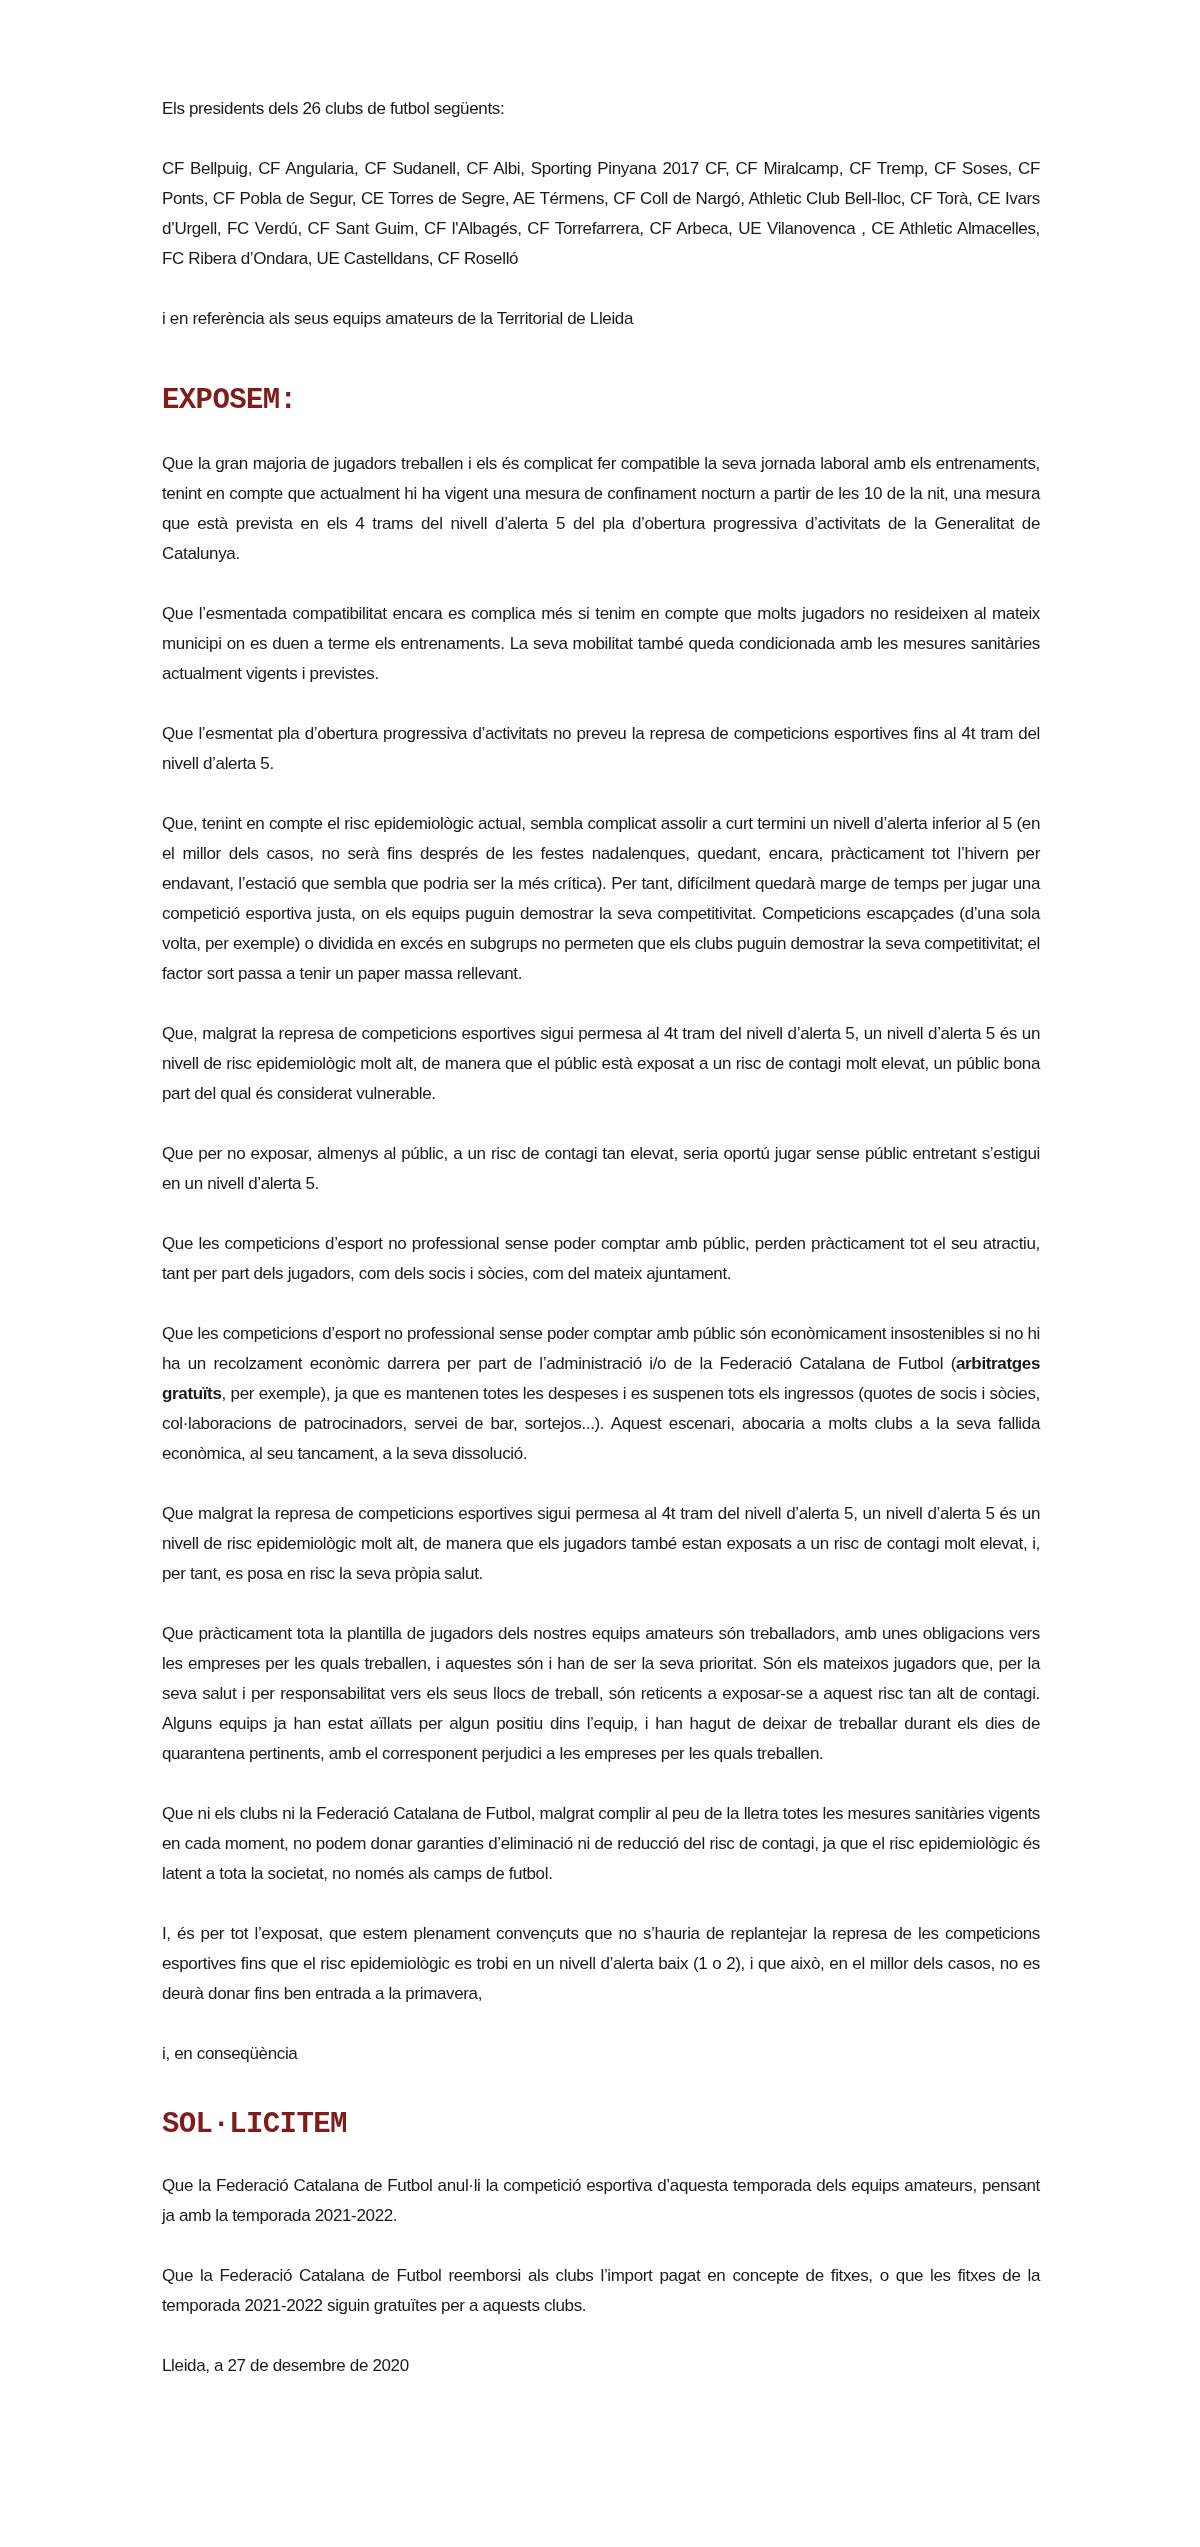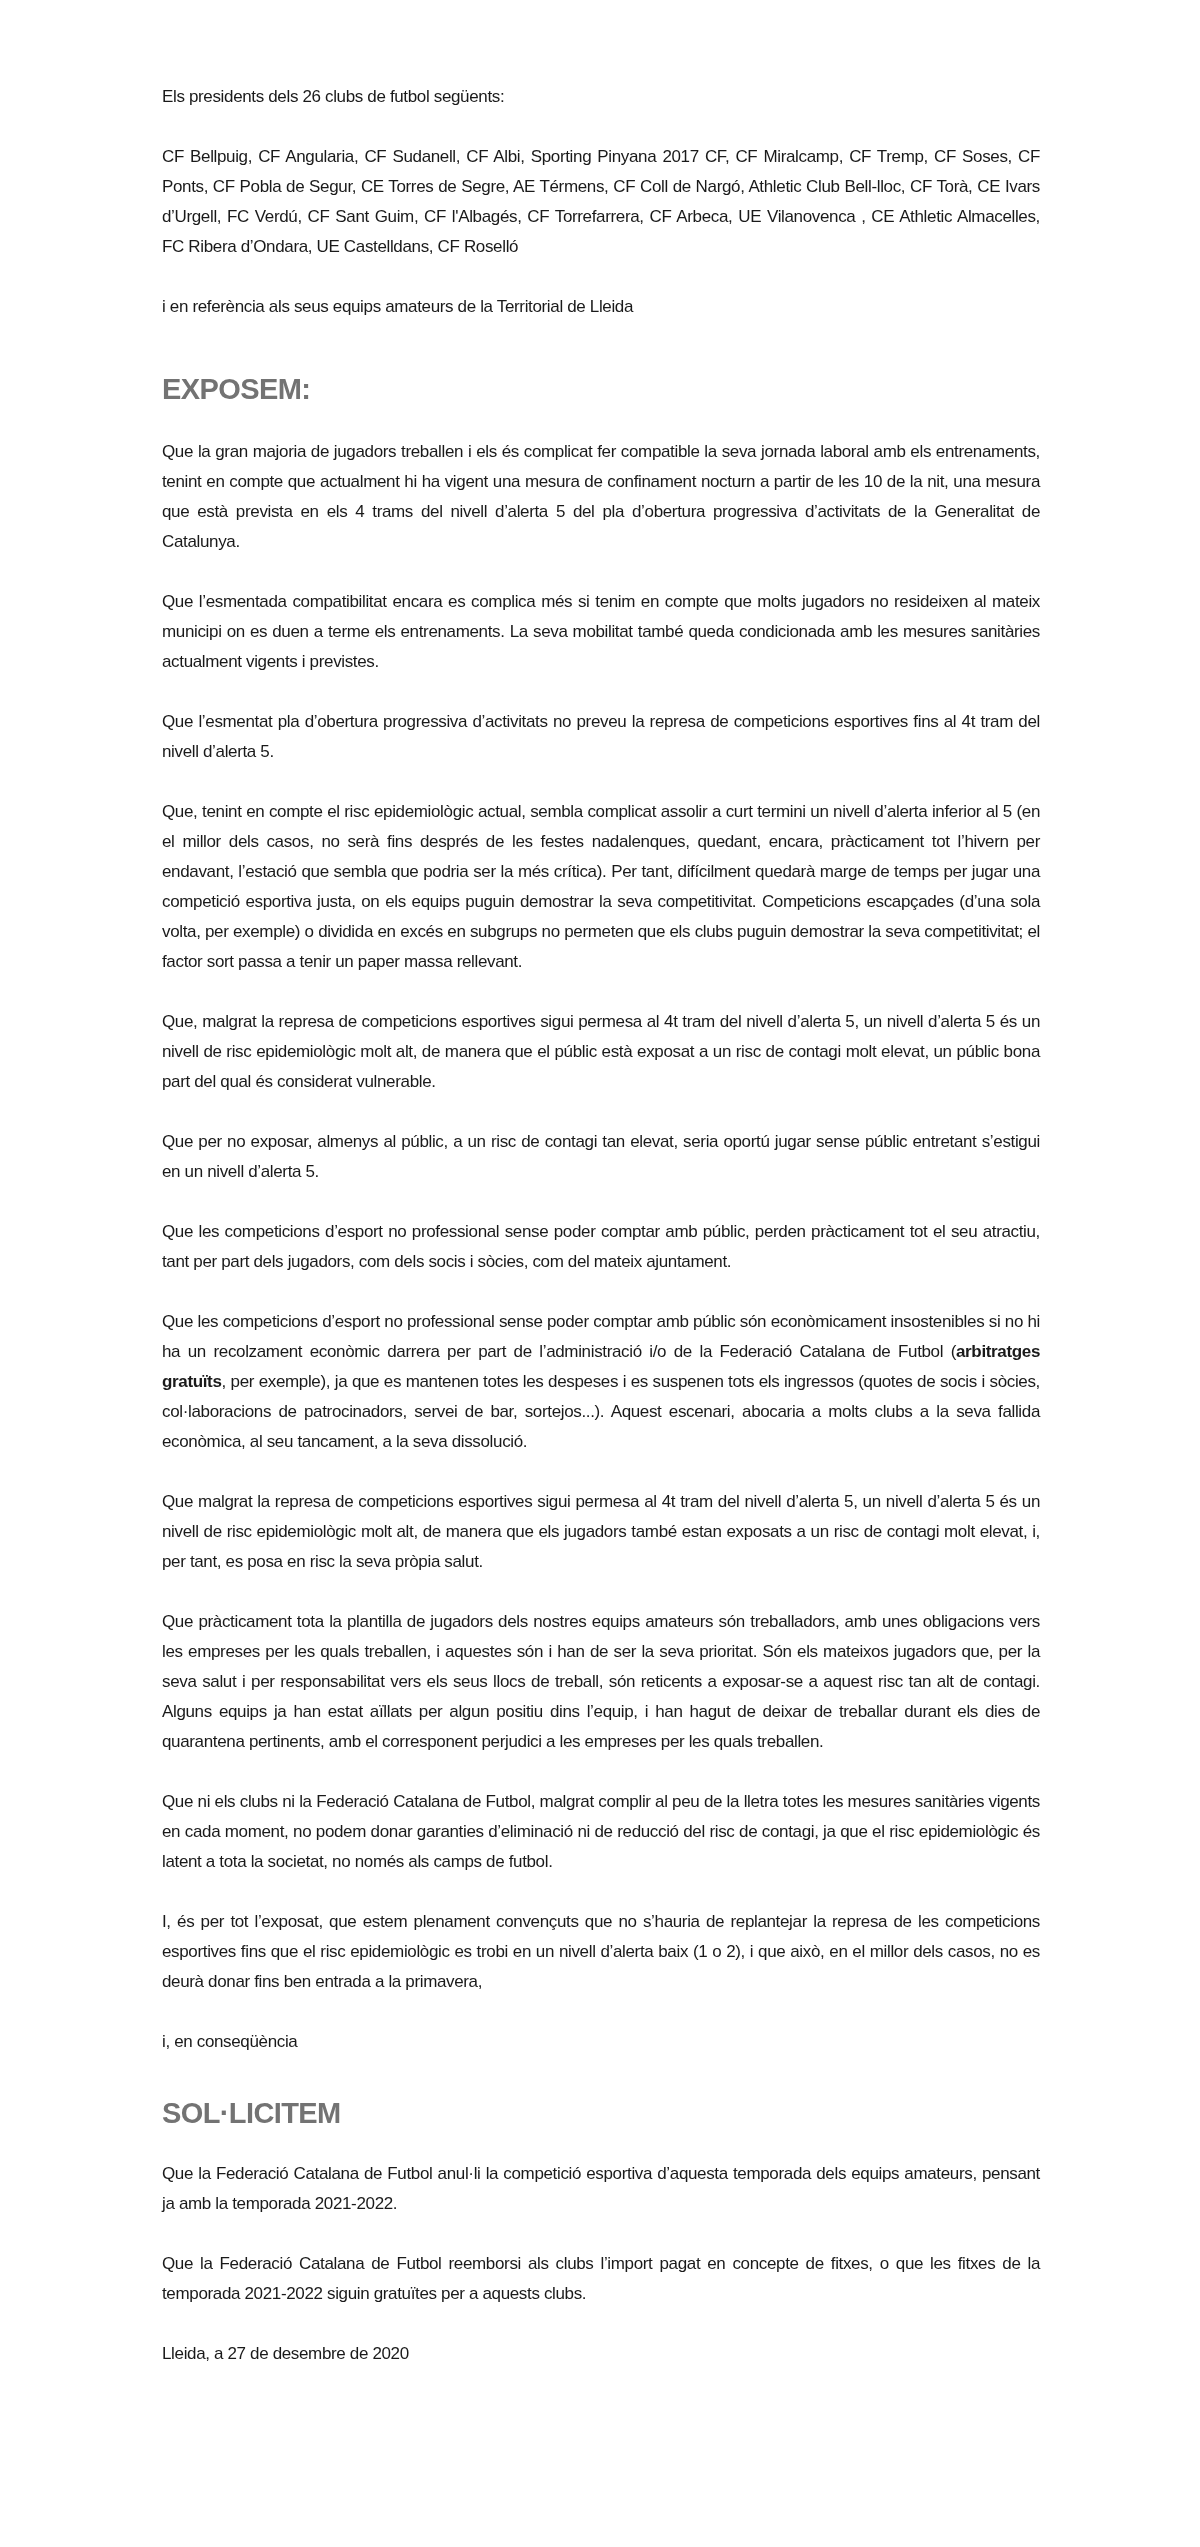--- a/index.html
+++ b/index.html
@@ -1,30 +1,30 @@
 <!DOCTYPE html>
 <html><head>
   <meta charset="utf-8">
   <style>
     html, body { margin: 0; padding: 0; background: #ffffff; }
     body { width: 1200px; height: 2547px; overflow: hidden; position: relative; }
     .page {
-      position: absolute; left: 162px; top: 82px; width: 878px;
+      position: absolute; left: 162px; top: 94px; width: 878px;
       font-family: "Liberation Sans", sans-serif;
       color: #1a1a1a; font-size: 17px; line-height: 30px;
       letter-spacing: -0.35px;
     }
     p { margin: 0; text-align: justify; }
     .intro { margin-bottom: 30px; }
     .clubs { margin-bottom: 30px; }
     .ref { margin-bottom: 47px; }
     h2 {
-      font-family: Liberation Sans, sans-serif;
+      font-family: Liberation Mono, monospace;
       font-weight: bold; font-size: 29px; line-height: 40px;
-      margin: 0 0 28px 0; color: #737373; letter-spacing: -0.6px;
+      margin: 0 0 28px 0; color: #7f1d1d; letter-spacing: -0.6px;
     }
     .para { margin-bottom: 30px; }
     .para.last-exp { margin-bottom: 30px; }
     .conseq { margin-bottom: 36px; }
     .sol-h { margin-bottom: 26px; }
     .date { margin-top: 15px; }
     b { font-weight: bold; }
   </style>
 </head>
 <body>

